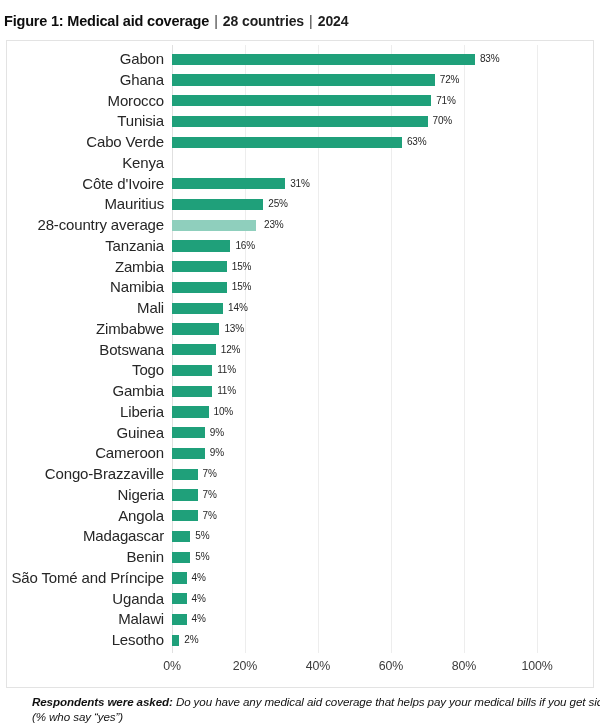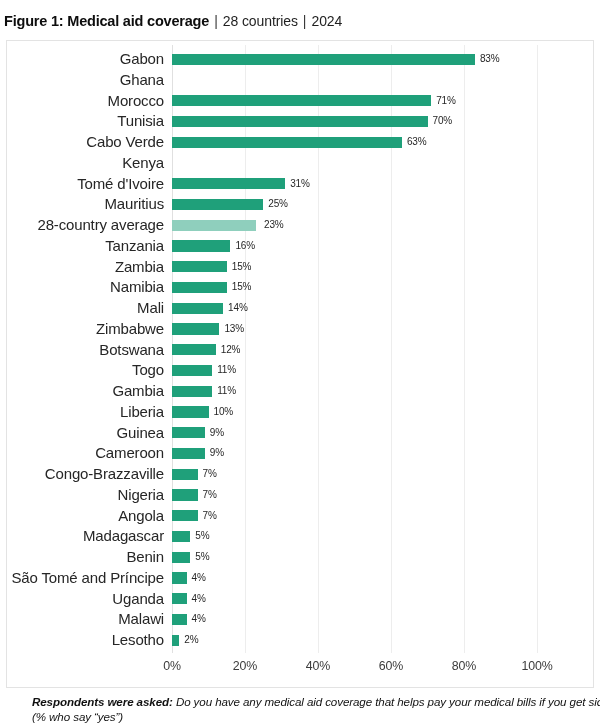--- a/index.html
+++ b/index.html
@@ -39,21 +39,21 @@
   }
   .title-sep {
     font-size: 14px;
     color: #3a3a3a;
     margin: 0 5px;
     font-weight: normal;
   }
   .title-sub {
     font-size: 14px;
     color: #1f1f1f;
-    font-weight: normal;
+    font-weight: bold;
     letter-spacing: -0.1px;
   }
 
   
   .chart-panel {
     position: absolute;
     left: 6px;
     top: 40px;
     width: 588px;
     height: 648px;
@@ -202,20 +202,24 @@
       <div class="rows" id="rows">
           <div class="bar-row">
             <div class="cat-label">Gabon</div>
             <div class="bar-wrap">
               <div class="bar" style="width: 302.95px;"></div>
               <div class="bar-value" style="left: 307.95px;">83%</div>
             </div>
           </div>
           <div class="bar-row">
             <div class="cat-label">Ghana</div>
+            <div class="bar-wrap">
+              <div class="bar" style="width: 262.8px;"></div>
+              <div class="bar-value" style="left: 267.8px;">72%</div>
+            </div>
           </div>
           <div class="bar-row">
             <div class="cat-label">Morocco</div>
             <div class="bar-wrap">
               <div class="bar" style="width: 259.15px;"></div>
               <div class="bar-value" style="left: 264.15px;">71%</div>
             </div>
           </div>
           <div class="bar-row">
             <div class="cat-label">Tunisia</div>
@@ -228,21 +232,21 @@
             <div class="cat-label">Cabo Verde</div>
             <div class="bar-wrap">
               <div class="bar" style="width: 229.95px;"></div>
               <div class="bar-value" style="left: 234.95px;">63%</div>
             </div>
           </div>
           <div class="bar-row">
             <div class="cat-label">Kenya</div>
           </div>
           <div class="bar-row">
-            <div class="cat-label">Tomé d'Ivoire</div>
+            <div class="cat-label">Côte d'Ivoire</div>
             <div class="bar-wrap">
               <div class="bar" style="width: 113.15px;"></div>
               <div class="bar-value" style="left: 118.15px;">31%</div>
             </div>
           </div>
           <div class="bar-row">
             <div class="cat-label">Mauritius</div>
             <div class="bar-wrap">
               <div class="bar" style="width: 91.25px;"></div>
               <div class="bar-value" style="left: 96.25px;">25%</div>

